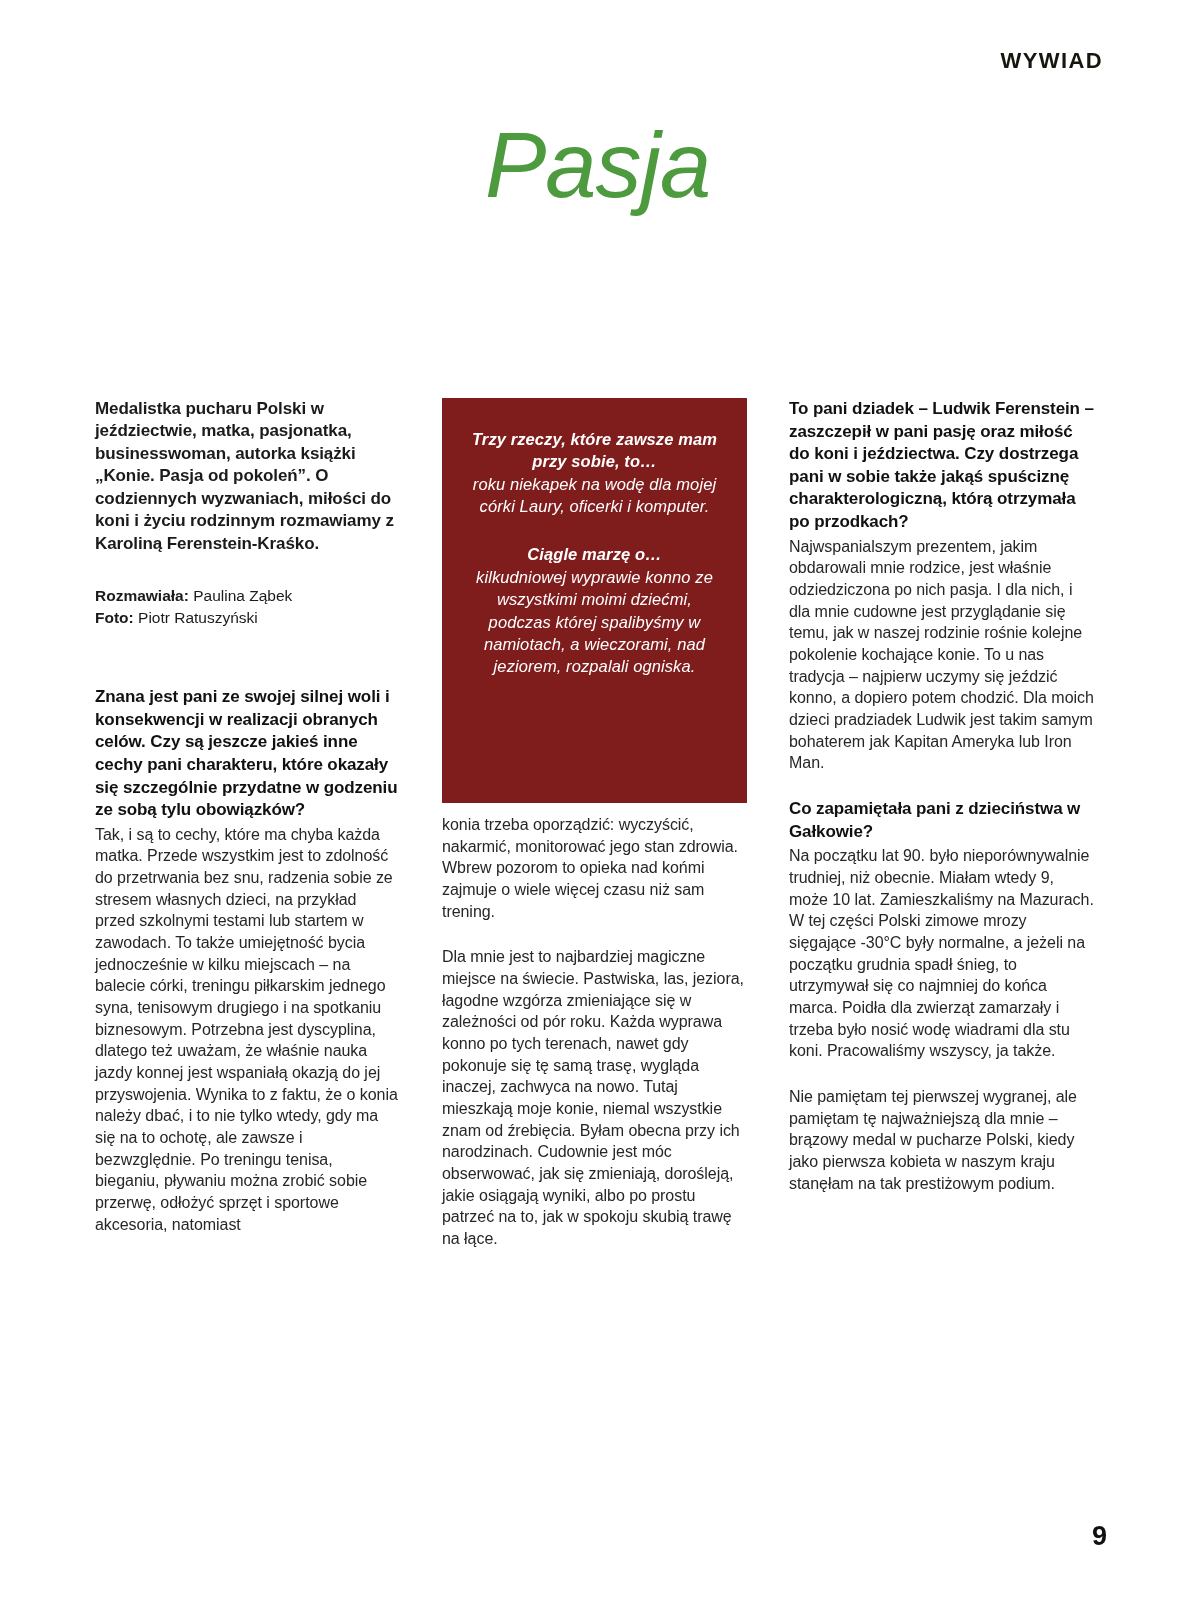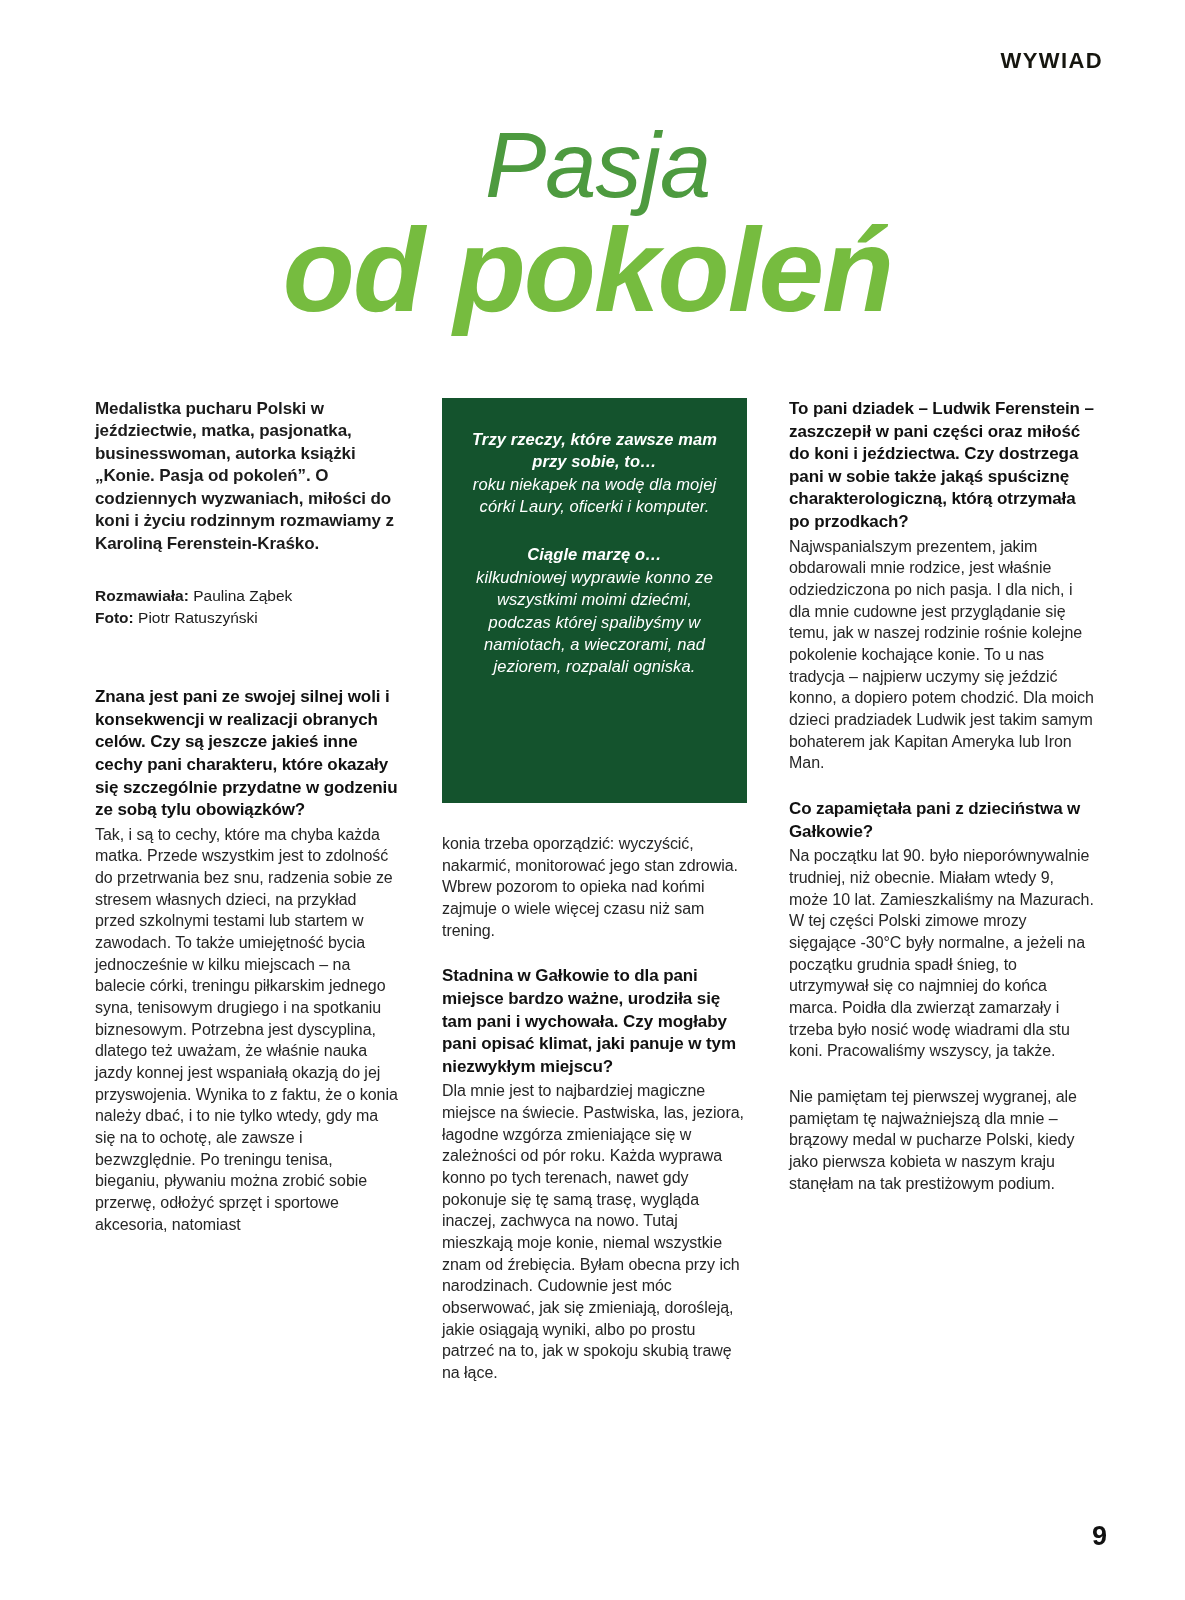--- a/index.html
+++ b/index.html
@@ -101,28 +101,28 @@
     color: #262626;
     margin: 0 0 24px 0;
     letter-spacing: -0.05px;
   }
   .answer.tight { margin-bottom: 0; }
 
   .spacer-56 { height: 57px; }
 
   
   .quotebox {
-    background: #14532d;
+    background: #7f1d1d;
     color: #ffffff;
     width: 305px;
     height: 405px;
     box-sizing: border-box;
     padding: 30px 22px 0 22px;
     text-align: center;
-    margin-bottom: 30px;
+    margin-bottom: 11px;
   }
   .q-head {
     font-size: 16.5px;
     font-weight: bold;
     font-style: italic;
     line-height: 1.35;
     margin: 0;
     letter-spacing: 0.1px;
   }
   .q-body {
@@ -144,21 +144,20 @@
     color: #111111;
   }
 </style>
 </head>
 <body>
 
 <div class="kicker">WYWIAD</div>
 
 <div class="title-wrap">
   <div class="title-line1">Pasja</div>
-  <div class="title-line2">od pokoleń</div>
 </div>
 
 <div class="columns">
 
   <div class="col">
     <p class="lead">Medalistka pucharu Polski w jeździectwie, matka, pasjonatka, businesswoman, autorka książki „Konie. Pasja od pokoleń”. O codziennych wyzwaniach, miłości do koni i życiu rodzinnym rozmawiamy z Karoliną Ferenstein-Kraśko.</p>
     <p class="byline">
       <b>Rozmawiała:</b><span> Paulina Ząbek</span><br>
       <b>Foto:</b><span> Piotr Ratuszyński</span>
     </p>
@@ -169,26 +168,25 @@
 
   <div class="col">
     <div class="quotebox">
       <p class="q-head">Trzy rzeczy, które zawsze mam przy sobie, to…</p>
       <p class="q-body">roku niekapek na wodę dla mojej córki Laury, oficerki i komputer.</p>
       <div class="q-gap"></div>
       <p class="q-head">Ciągle marzę o…</p>
       <p class="q-body">kilkudniowej wyprawie konno ze wszystkimi moimi dziećmi, podczas której spalibyśmy w namiotach, a wieczorami, nad jeziorem, rozpalali ogniska.</p>
     </div>
     <p class="answer">konia trzeba oporządzić: wyczyścić, nakarmić, monitorować jego stan zdrowia. Wbrew pozorom to opieka nad końmi zajmuje o wiele więcej czasu niż sam trening.</p>
-    <p class="question">Stadnina w Gałkowie to dla pani miejsce bardzo ważne, urodziła się tam pani i wychowała. Czy mogłaby pani opisać klimat, jaki panuje w tym niezwykłym miejscu?</p>
     <p class="answer tight">Dla mnie jest to najbardziej magiczne miejsce na świecie. Pastwiska, las, jeziora, łagodne wzgórza zmieniające się w zależności od pór roku. Każda wyprawa konno po tych terenach, nawet gdy pokonuje się tę samą trasę, wygląda inaczej, zachwyca na nowo. Tutaj mieszkają moje konie, niemal wszystkie znam od źrebięcia. Byłam obecna przy ich narodzinach. Cudownie jest móc obserwować, jak się zmieniają, dorośleją, jakie osiągają wyniki, albo po prostu patrzeć na to, jak w spokoju skubią trawę na łące.</p>
   </div>
 
   <div class="col">
-    <p class="question">To pani dziadek – Ludwik Ferenstein – zaszczepił w pani części oraz miłość do koni i jeździectwa. Czy dostrzega pani w sobie także jakąś spuściznę charakterologiczną, którą otrzymała po przodkach?</p>
+    <p class="question">To pani dziadek – Ludwik Ferenstein – zaszczepił w pani pasję oraz miłość do koni i jeździectwa. Czy dostrzega pani w sobie także jakąś spuściznę charakterologiczną, którą otrzymała po przodkach?</p>
     <p class="answer">Najwspanialszym prezentem, jakim obdarowali mnie rodzice, jest właśnie odziedziczona po nich pasja. I dla nich, i dla mnie cudowne jest przyglądanie się temu, jak w naszej rodzinie rośnie kolejne pokolenie kochające konie. To u nas tradycja – najpierw uczymy się jeździć konno, a dopiero potem chodzić. Dla moich dzieci pradziadek Ludwik jest takim samym bohaterem jak Kapitan Ameryka lub Iron Man.</p>
     <p class="question">Co zapamiętała pani z dzieciństwa w Gałkowie?</p>
     <p class="answer">Na początku lat 90. było nieporównywalnie trudniej, niż obecnie. Miałam wtedy 9, może 10 lat. Zamieszkaliśmy na Mazurach. W tej części Polski zimowe mrozy sięgające -30°C były normalne, a jeżeli na początku grudnia spadł śnieg, to utrzymywał się co najmniej do końca marca. Poidła dla zwierząt zamarzały i trzeba było nosić wodę wiadrami dla stu koni. Pracowaliśmy wszyscy, ja także.</p>
     <p class="answer tight">Nie pamiętam tej pierwszej wygranej, ale pamiętam tę najważniejszą dla mnie – brązowy medal w pucharze Polski, kiedy jako pierwsza kobieta w naszym kraju stanęłam na tak prestiżowym podium.</p>
   </div>
 
 </div>
 
 <div class="folio">9</div>
 

